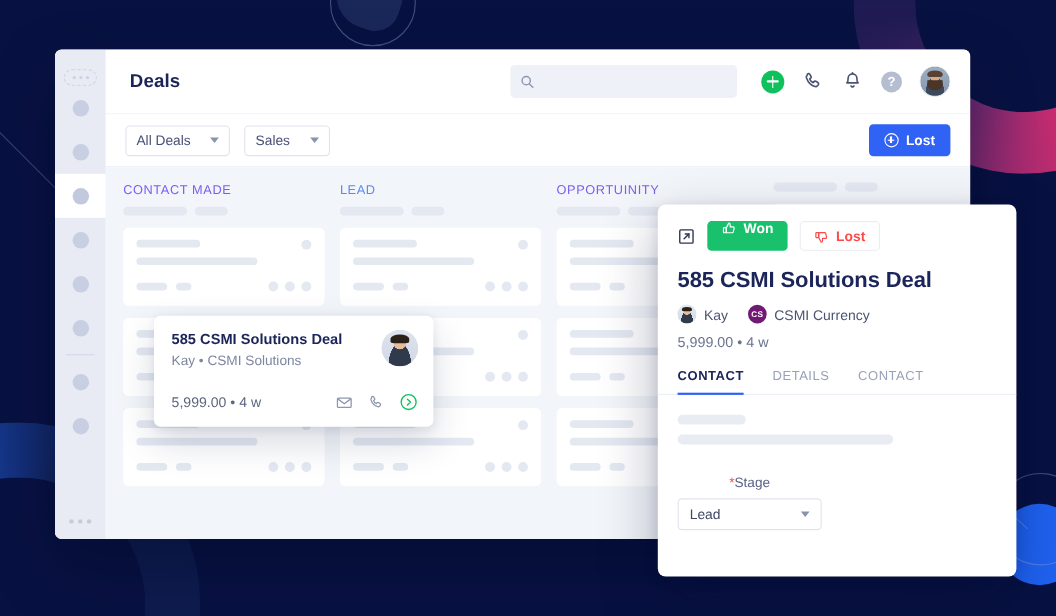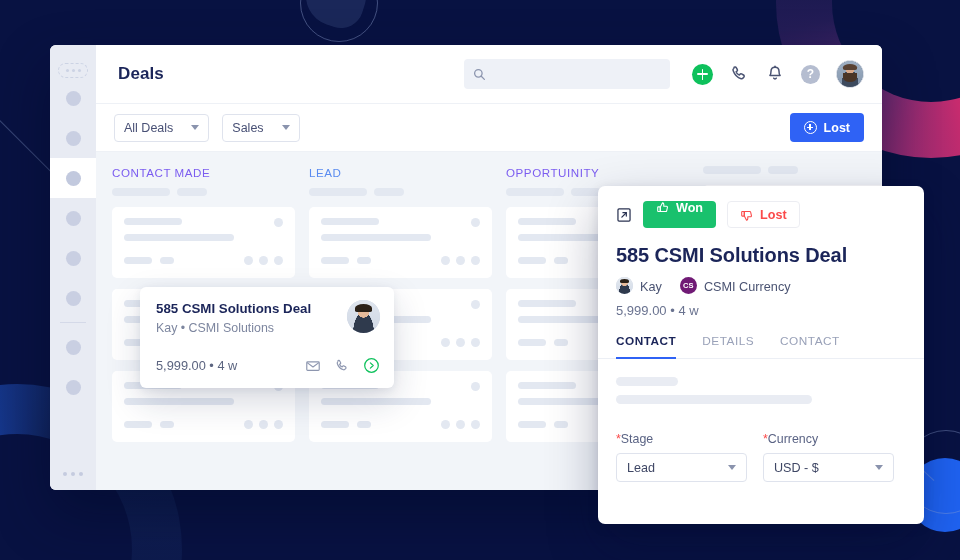--- a/index.html
+++ b/index.html
@@ -359,21 +359,21 @@
   .dp-tab {
     font-size: 11.8px; letter-spacing: .5px; color: #99a1b8;
     padding-bottom: 9px; cursor: pointer;
     border-bottom: 2.5px solid transparent; margin-bottom: -1px;
   }
   .dp-tab.active { color: #1b2559; font-weight: bold; border-bottom-color: #2f62f5; }
   .dp-body { padding: 18px 18px 0 18px; flex: 1; }
   .dp-body .sk1 { width: 62px; height: 9px; background:#e9ecf3; border-radius:20px; }
   .dp-body .sk2 { width: 196px; height: 9px; background:#e9ecf3; border-radius:20px; margin-top: 9px;}
   .field-row { display: flex; gap: 16px; margin-top: 28px; }
-  .field { width: 131px; }
+  .field { width: 131px; text-align: center; }
   .field-label {
     font-size: 12.4px; color: #5a6384; margin-bottom: 7px;
   }
   .field-label .req { color: #fb4a4a; }
   .field-select {
     height: 29px; border: 1px solid #dfe3ed; border-radius: 4px;
     display: flex; align-items: center; padding: 0 10px;
     font-size: 12.6px; color: #3f4765;
   }
   .field-select .caret { margin-left: auto; }
@@ -760,24 +760,17 @@
       <div class="sk2"></div>
 
       <div class="field-row">
         <div class="field">
           <div class="field-label"><span class="req">*</span><span>Stage</span></div>
           <div class="field-select">
             <span>Lead</span>
             <span class="caret"></span>
           </div>
         </div>
-        <div class="field">
-          <div class="field-label"><span class="req">*</span><span>Currency</span></div>
-          <div class="field-select">
-            <span>USD - $</span>
-            <span class="caret"></span>
-          </div>
-        </div>
       </div>
     </div>
   </div>
 
 </div>
 
 </body></html>

